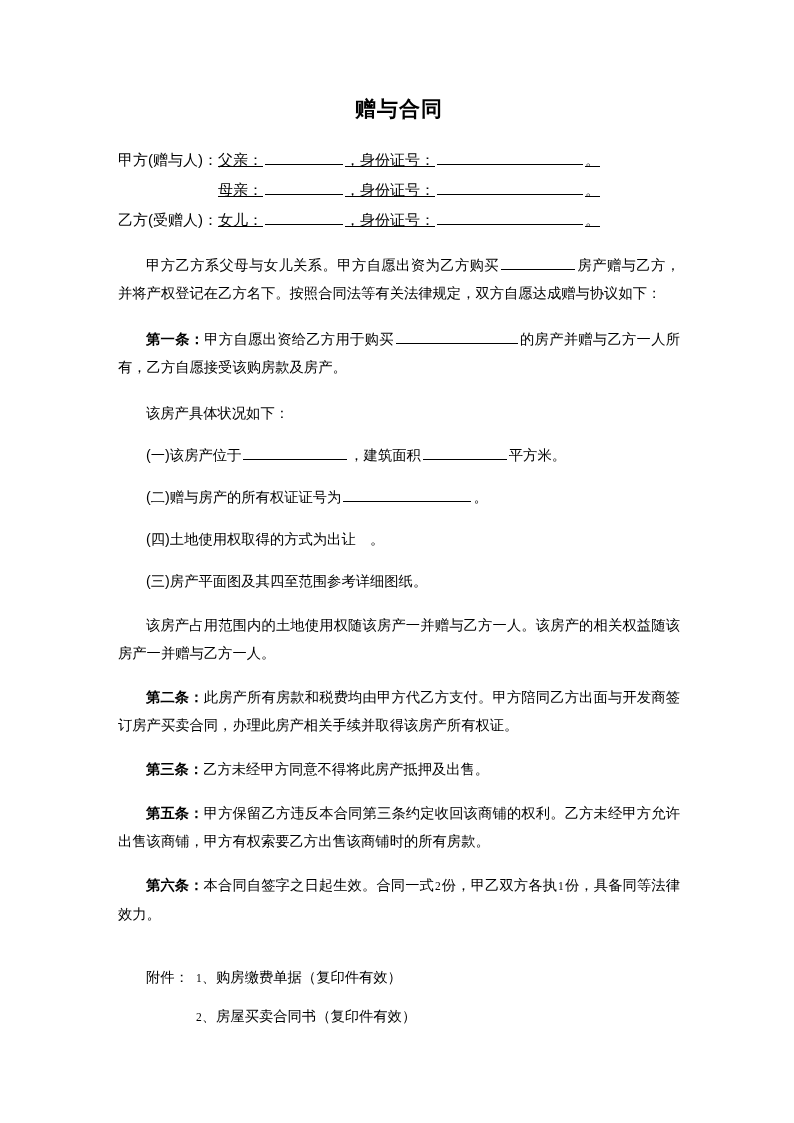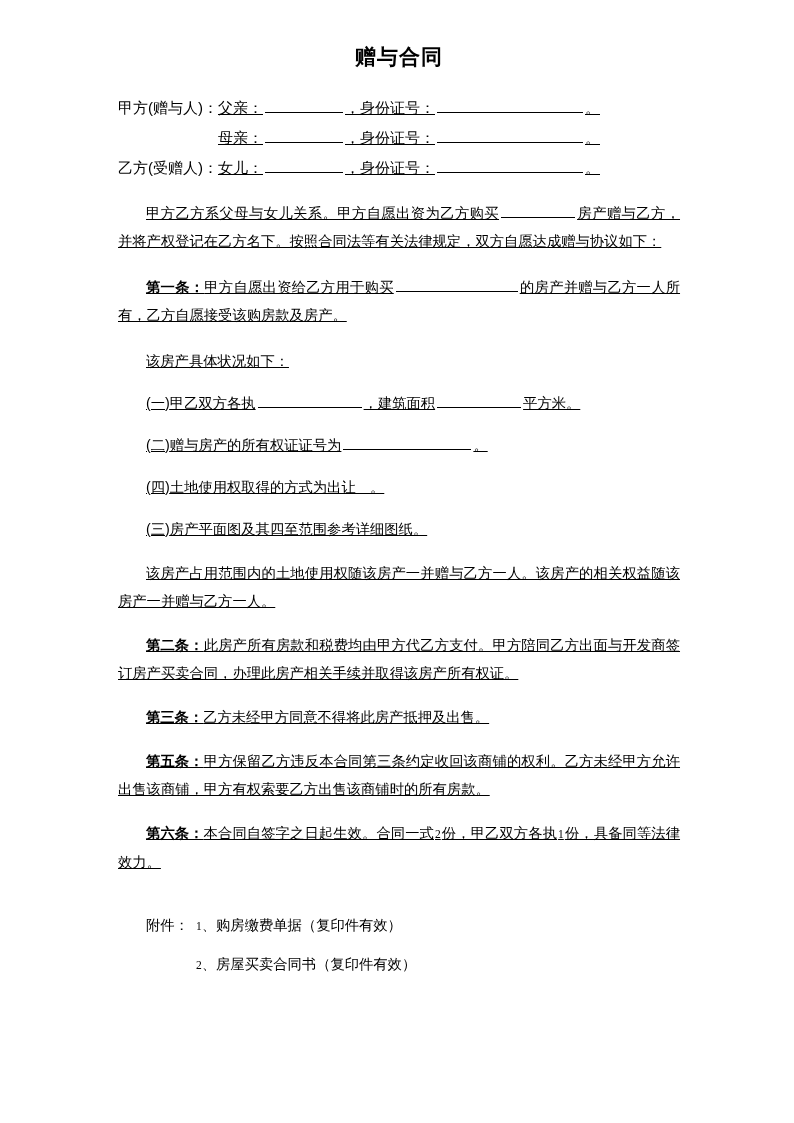--- a/index.html
+++ b/index.html
@@ -27,32 +27,31 @@
     width: 562px;
   }
 
   
   .doc-title {
     text-align: center;
     font-size: 21px;
     font-weight: bold;
     letter-spacing: 1px;
     margin: 0;
-    padding-top: 43px;
+    padding-top: 95px;
     line-height: 28px;
   }
 
   
   .para {
     font-size: 14.3px;
     line-height: 28px;
     margin: 0;
     text-align: justify;
     text-justify: inter-ideograph;
-    text-decoration: underline;
   }
   .para.indent {
     text-indent: 28px;
   }
   .gap-top-10 { margin-top: 10px; }
   .gap-top-14 { margin-top: 14px; }
   .gap-top-16 { margin-top: 16px; }
   .gap-top-18 { margin-top: 18px; }
 
   .clause-label {
@@ -142,21 +141,21 @@
       </div>
 
     </div>
 
     <p class="para indent gap-top-16"><span>甲方乙方系父母与女儿关系。甲方自愿出资为乙方购买</span><span class="blank w-prop"></span><span>房产赠与乙方，并将产权登记在乙方名下。按照合同法等有关法律规定，双方自愿达成赠与协议如下：</span></p>
 
     <p class="para indent gap-top-18"><span class="clause-label">第一条：</span><span>甲方自愿出资给乙方用于购买</span><span class="blank w-buy"></span><span>的房产并赠与乙方一人所有，乙方自愿接受该购房款及房产。</span></p>
 
     <p class="para indent gap-top-18">该房产具体状况如下：</p>
 
-    <p class="para indent gap-top-14"><span>(一)</span><span>甲乙双方各执</span><span class="blank w-loc"></span><span>，建筑面积</span><span class="blank w-area"></span><span>平方米。</span></p>
+    <p class="para indent gap-top-14"><span>(一)</span><span>该房产位于</span><span class="blank w-loc"></span><span>，建筑面积</span><span class="blank w-area"></span><span>平方米。</span></p>
 
     <p class="para indent gap-top-14"><span>(二)</span><span>赠与房产的所有权证证号为</span><span class="blank w-cert"></span><span>。</span></p>
 
     <p class="para indent gap-top-14"><span>(四)</span><span>土地使用权取得的方式为出让　。</span></p>
 
     <p class="para indent gap-top-14"><span>(三)</span><span>房产平面图及其四至范围参考详细图纸。</span></p>
 
     <p class="para indent gap-top-16">该房产占用范围内的土地使用权随该房产一并赠与乙方一人。该房产的相关权益随该房产一并赠与乙方一人。</p>
 
     <p class="para indent gap-top-16"><span class="clause-label">第二条：</span><span>此房产所有房款和税费均由甲方代乙方支付。甲方陪同乙方出面与开发商签订房产买卖合同，办理此房产相关手续并取得该房产所有权证。</span></p>

